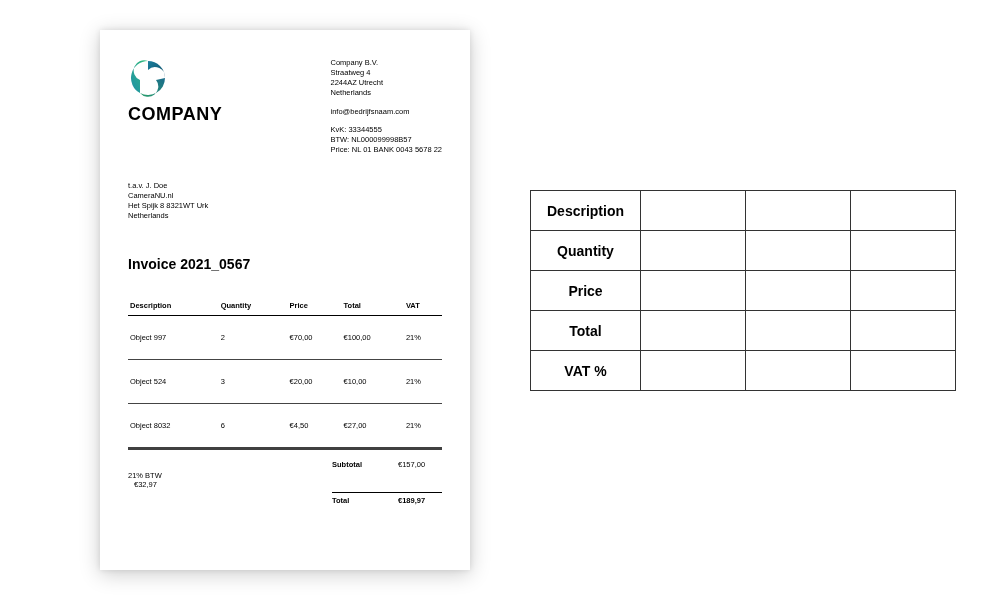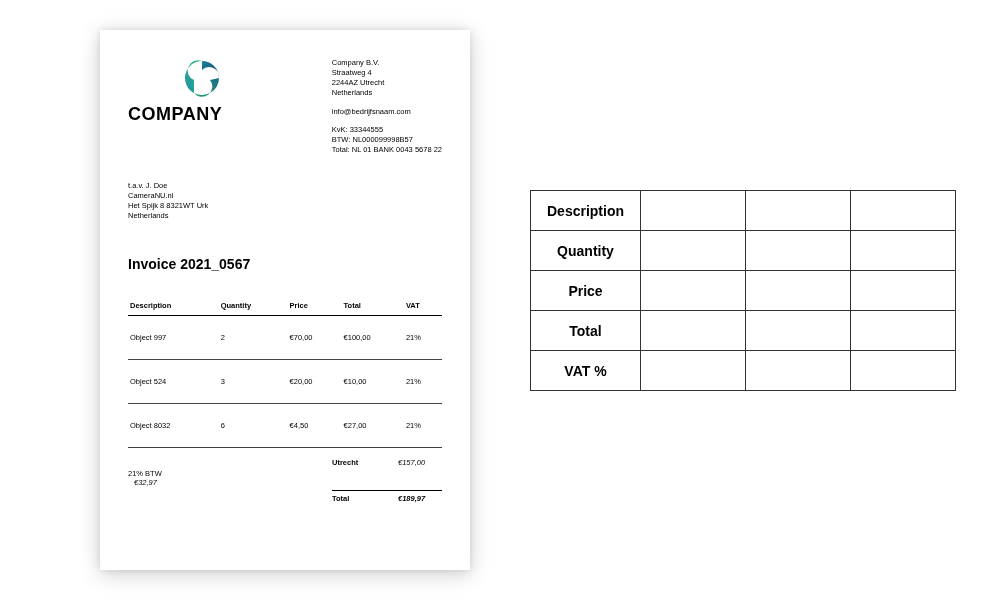--- a/index.html
+++ b/index.html
@@ -21,21 +21,21 @@
     box-shadow: 0 4px 20px rgba(0,0,0,0.20), 0 0 6px rgba(0,0,0,0.1);
     padding: 28px 28px 20px 28px;
     font-size: 8px;
     color: #000;
   }
   .invoice-header {
     display: flex;
     justify-content: space-between;
     align-items: flex-start;
   }
-  .logo-block { text-align: right; }
+  .logo-block { text-align: left; }
   .logo-icon { display:inline-block; }
   .company-wordmark {
     font-family: Impact, 'Arial Black', sans-serif;
     font-weight: 900;
     font-size: 18px;
     letter-spacing: 0.5px;
     margin-top: 4px;
   }
   .company-details { margin-left: 20px; font-size: 7.5px; line-height: 1.35; }
   .company-details .block { margin-bottom: 8px; }
@@ -49,31 +49,31 @@
   .items-table th {
     text-align: left;
     font-weight: bold;
     padding: 5px 2px;
     border-bottom: 1px solid #000;
   }
   .items-table td {
     padding: 17px 2px;
     border-bottom: 0.5px solid #444;
   }
-  .items-table tbody tr:last-child td { border-bottom: 1px solid #404040; }
+  .items-table tbody tr:last-child td { border-bottom: 3px solid #404040; }
   .totals {
     margin-top: 10px;
     font-size: 7.5px;
   }
   .totals-row {
     display: flex;
     justify-content: flex-end;
   }
   .totals-label { width: 60px; text-align: left; }
-  .totals-value { width: 50px; text-align: left; padding-left: 6px; font-style: italic;}
+  .totals-value { width: 50px; text-align: left; padding-left: 6px;}
   .totals .bold { font-weight: bold; }
   .totals-sep { border-top: 0.5px solid #000; width: 110px; margin-left:auto; margin-top:3px; margin-bottom:3px;}
   .totals-row + .totals-row { margin-top: 2px; flex-direction: column; }
 
   
   .schema-table {
     position: absolute;
     left: 530px;
     top: 190px;
     border-collapse: collapse;
@@ -126,21 +126,21 @@
         <div>Straatweg 4</div>
         <div>2244AZ Utrecht</div>
         <div>Netherlands</div>
       </div>
       <div class="block">
         <div>info@bedrijfsnaam.com</div>
       </div>
       <div class="block">
         <div><span>KvK:</span> <span>33344555</span></div>
         <div><span>BTW:</span> <span>NL000099998B57</span></div>
-        <div><span>Total:</span> <span>NL 01 BANK 0043 5678 22</span></div>
+        <div><span>Price:</span> <span>NL 01 BANK 0043 5678 22</span></div>
       </div>
     </div>
   </div>
 
   <div class="client-block">
     <div>t.a.v. J. Doe</div>
     <div>CameraNU.nl</div>
     <div>Het Spijk 8 8321WT Urk</div>
     <div>Netherlands</div>
   </div>
@@ -177,21 +177,21 @@
         <td>6</td>
         <td>€4,50</td>
         <td>€27,00</td>
         <td>21%</td>
       </tr>
     </tbody>
   </table>
 
   <div class="totals">
     <div class="totals-row">
-      <div class="totals-label bold">Utrecht</div>
+      <div class="totals-label bold">Subtotal</div>
       <div class="totals-value">€157,00</div>
     </div>
     <div class="totals-row">
       <div class="totals-label">21% BTW</div>
       <div class="totals-value">€32,97</div>
     </div>
     <div class="totals-sep"></div>
     <div class="totals-row">
       <div class="totals-label bold">Total</div>
       <div class="totals-value bold">€189,97</div>

